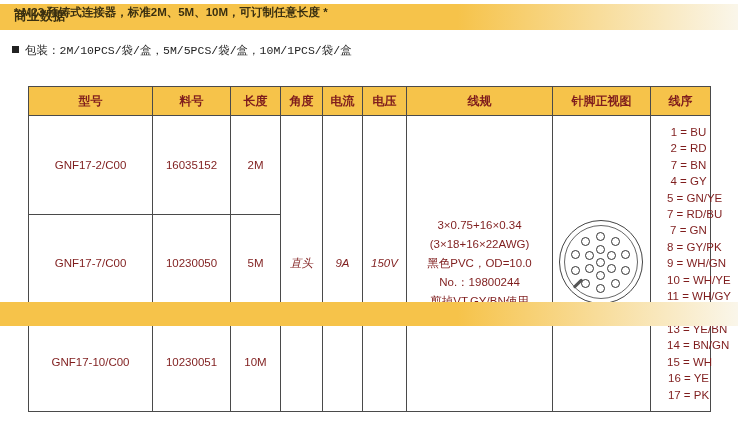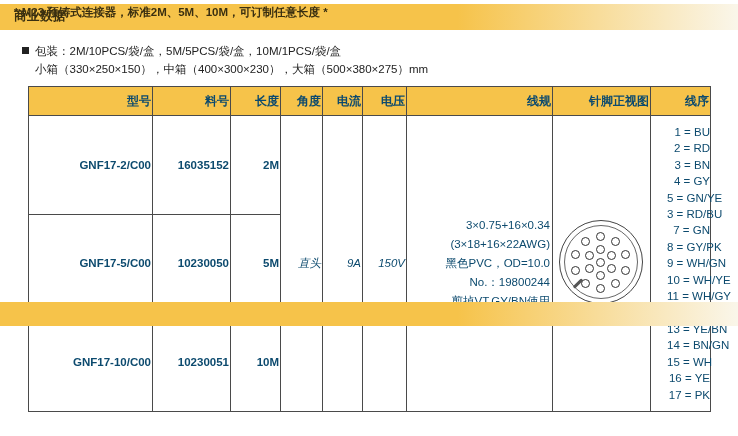--- a/index.html
+++ b/index.html
@@ -36,23 +36,24 @@
     top: 8px;
     font-size: 12.5px;
     font-weight: bold;
     color: #3a2f10;
     letter-spacing: 0.5px;
   }
 
   
   .notes {
     position: absolute;
-    left: 22px;
+    left: 12px;
     top: 42px;
     width: 680px;
+    font-family: Liberation Mono, monospace;
   }
   .note-line {
     font-size: 11.5px;
     line-height: 18px;
     color: #222;
     white-space: nowrap;
   }
   .bullet {
     display: inline-block;
     width: 7px;
@@ -72,34 +73,33 @@
     top: 86px;
     width: 682px;
   }
   table.spec {
     border-collapse: collapse;
     width: 682px;
     table-layout: fixed;
   }
   table.spec th, table.spec td {
     border: 1px solid #4a4a4a;
-    text-align: right;
+    text-align: center;
     vertical-align: middle;
     font-size: 11.5px;
-    color: #0c4a6e;
+    color: #7f1d1d;
   }
   table.spec th {
     background: #f6c34a;
     font-weight: bold;
     height: 26px;
     font-size: 12px;
   }
   td.model, td.partno, td.len {
     height: 94px;
-    font-weight: bold;
   }
   td.model { font-size: 11.5px; }
   td.partno { font-size: 11.5px; }
   td.len { font-size: 11.5px; }
   td.angle, td.current, td.voltage {
     font-size: 11.5px;
     font-style: italic;
   }
   td.wirespec {
     font-size: 11.5px;
@@ -184,21 +184,20 @@
 
 <div class="page">
 
   <div class="header-bar"></div>
   <div class="header-title">商业数据</div>
 
   <div class="notes">
     <div class="note-line">
       <span class="bullet"></span><span>包装：</span><span>2M/10PCS/袋/盒，5M/5PCS/袋/盒，10M/1PCS/袋/盒</span>
     </div>
-    <div class="note-line note-indent">小箱（330×250×150），中箱（400×300×230），大箱（500×380×275）mm</div>
   </div>
 
   <div class="table-wrap">
     <table class="spec">
       <colgroup>
         <col style="width:124px">
         <col style="width:78px">
         <col style="width:50px">
         <col style="width:42px">
         <col style="width:40px">
@@ -255,39 +254,39 @@
                 <div class="pin" style="left: 37.5px; top: 63.5px;"></div>
                 <div class="pin" style="left: 22.2176px; top: 58.5344px;"></div>
                 <div class="pin" style="left: 12.7725px; top: 45.5344px;"></div>
                 <div class="pin" style="left: 12.7725px; top: 29.4656px;"></div>
                 <div class="pin" style="left: 22.2176px; top: 16.4656px;"></div>
               </div>
           </td>
           <td class="colorseq" rowspan="3">
             <div class="seq-line">1 = BU</div>
             <div class="seq-line">2 = RD</div>
-            <div class="seq-line">3 = BN</div>
+            <div class="seq-line">7 = BN</div>
             <div class="seq-line">4 = GY</div>
             <div class="seq-line">5 = GN/YE</div>
-            <div class="seq-line">3 = RD/BU</div>
+            <div class="seq-line">7 = RD/BU</div>
             <div class="seq-line">7 = GN</div>
             <div class="seq-line">8 = GY/PK</div>
             <div class="seq-line">9 = WH/GN</div>
             <div class="seq-line">10 = WH/YE</div>
             <div class="seq-line">11 = WH/GY</div>
             <div class="seq-line">17 = BK</div>
             <div class="seq-line">13 = YE/BN</div>
             <div class="seq-line">14 = BN/GN</div>
             <div class="seq-line">15 = WH</div>
             <div class="seq-line">16 = YE</div>
             <div class="seq-line">17 = PK</div>
           </td>
         </tr>
         <tr>
-          <td class="model">GNF17-5/C00</td>
+          <td class="model">GNF17-7/C00</td>
           <td class="partno">10230050</td>
           <td class="len">5M</td>
         </tr>
         <tr>
           <td class="model">GNF17-10/C00</td>
           <td class="partno">10230051</td>
           <td class="len">10M</td>
         </tr>
       </tbody>
     </table>

